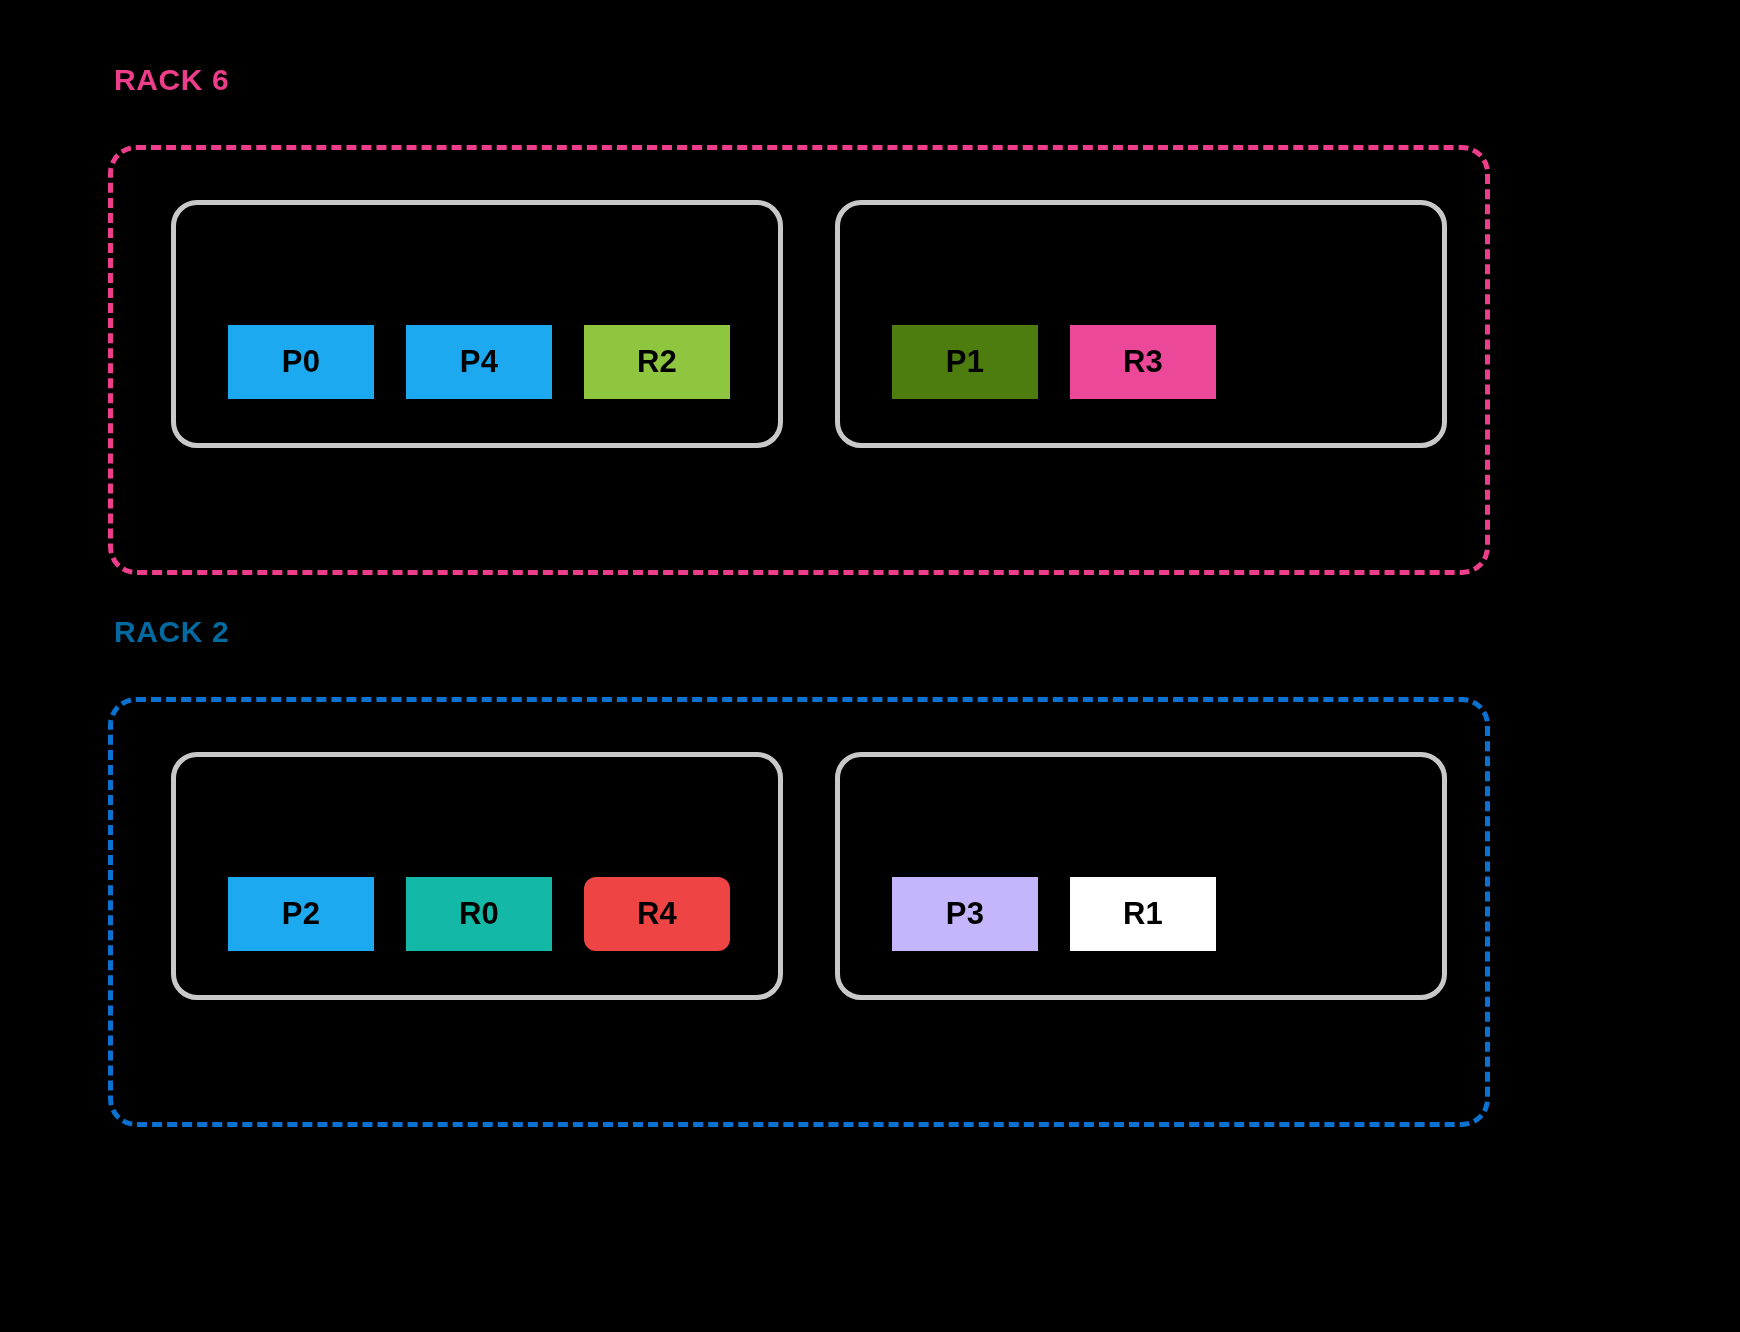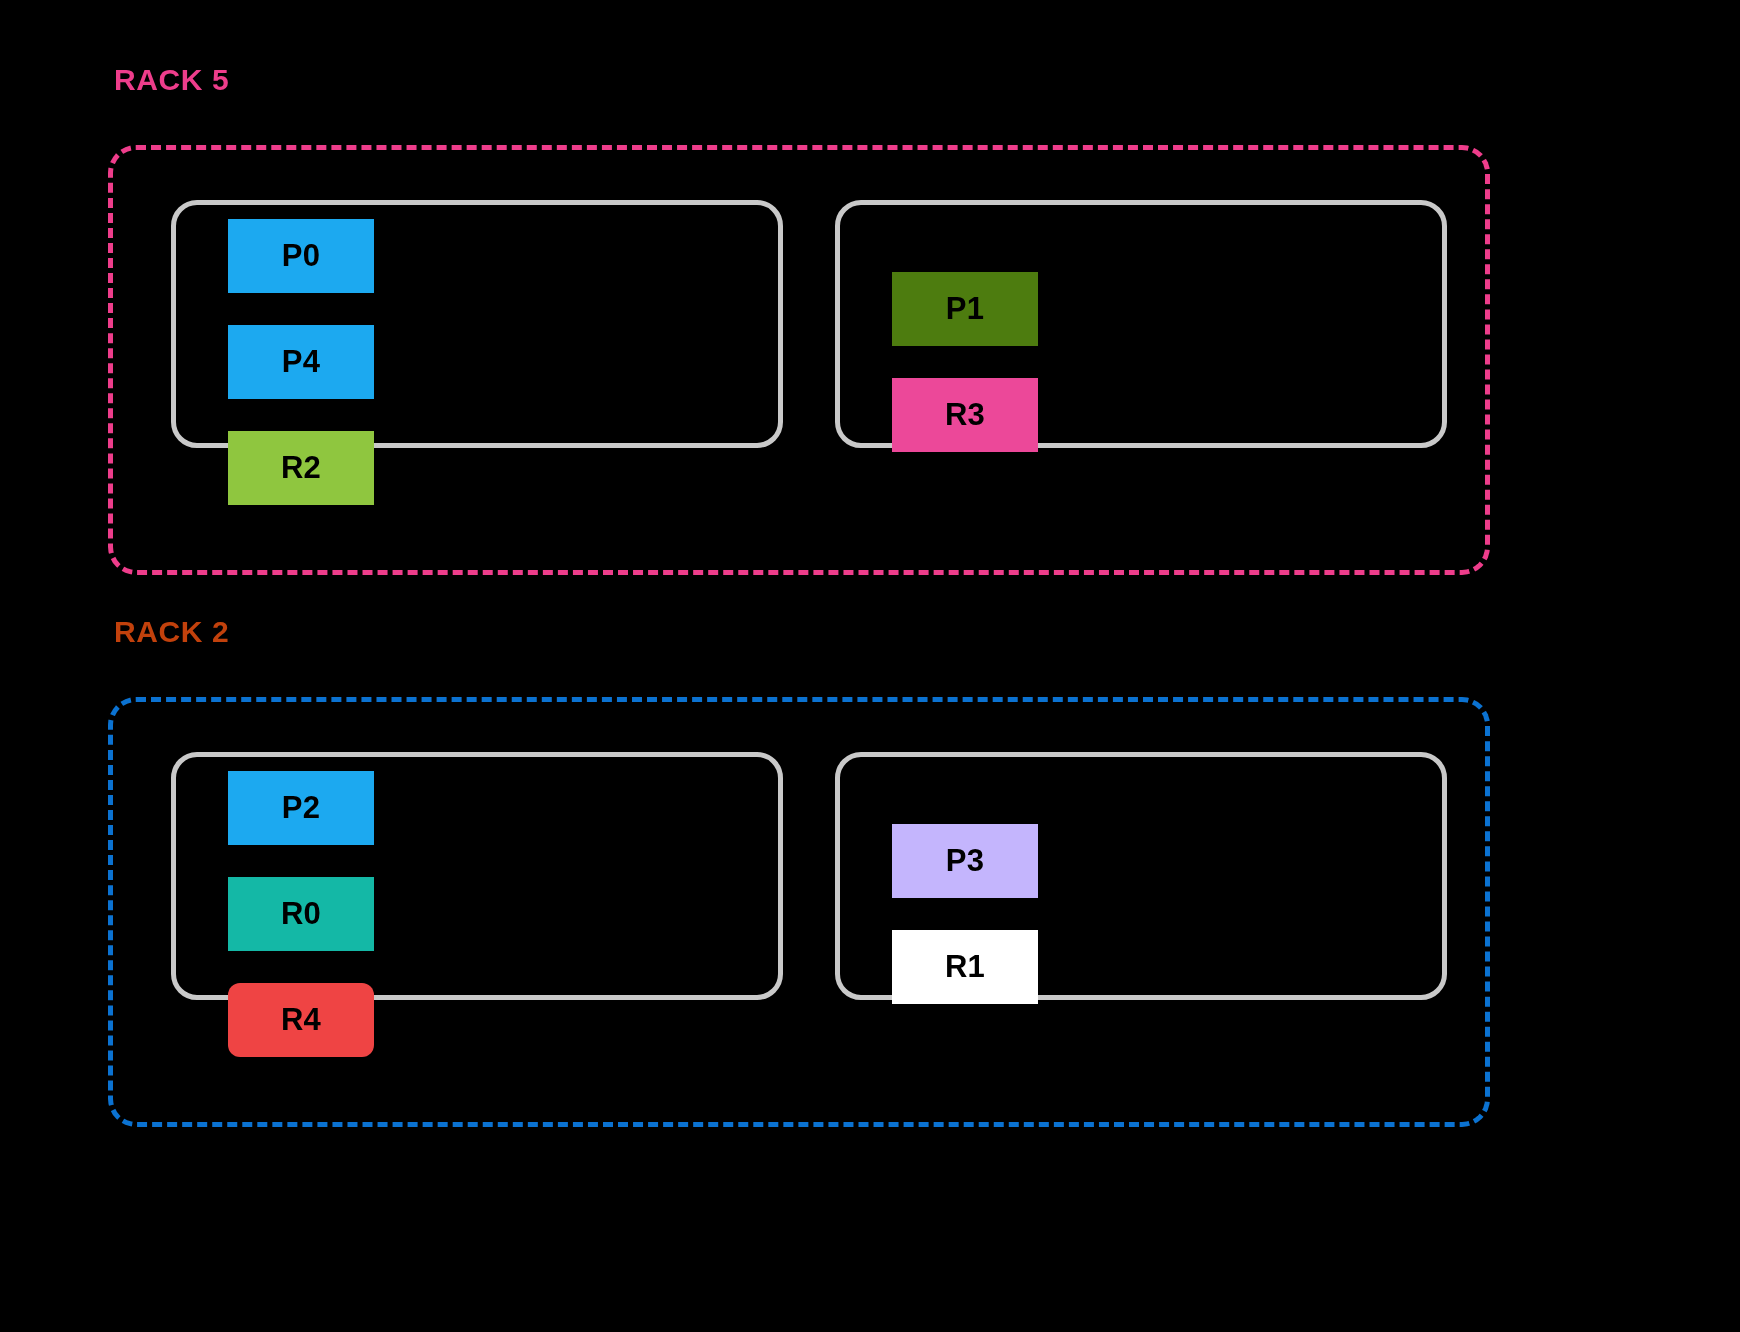--- a/index.html
+++ b/index.html
@@ -73,21 +73,21 @@
     top: 50px;
   }
   .node-box.node-right {
     left: 722px;
     width: 612px;
     top: 50px;
   }
 
   .node-inner {
     display: flex;
-    flex-direction: column;
+    flex-direction: row;
     align-items: center;
     gap: 32px;
     margin-left: 52px;
     margin-top: 76px;
   }
 
   
   .block {
     width: 146px;
     height: 74px;
@@ -102,21 +102,21 @@
   }
   .block.partition { background: #1CA9F0; }
   .block.replica   { background: #8FC63F; }
 </style>
 </head>
 <body style="background: rgb(0, 0, 0);">
 
 <div class="canvas">
 
   <div class="rack-group rack-1">
-    <div class="rack-label" style="color: rgb(238, 61, 139);">RACK 5</div>
+    <div class="rack-label" style="color: rgb(238, 61, 139);">RACK 6</div>
     <div class="rack-box" style="border-color: rgb(238, 61, 139);">
 
       <div class="node-box node-left" style="border-color: rgb(201, 201, 201);">
         <div class="node-inner">
           <div class="block partition" style="background: rgb(28, 169, 240);">P0</div>
           <div class="block partition" style="background: rgb(28, 169, 240);">P4</div>
           <div class="block replica" style="background: rgb(143, 198, 63);">R2</div>
         </div>
       </div>
 
@@ -124,21 +124,21 @@
         <div class="node-inner">
           <div class="block partition" style="background: #4d7c0f;">P1</div>
           <div class="block replica" style="background: #ec4899;">R3</div>
         </div>
       </div>
 
     </div>
   </div>
 
   <div class="rack-group rack-2">
-    <div class="rack-label" style="color: #c2410c;">RACK 2</div>
+    <div class="rack-label" style="color: #0369a1;">RACK 2</div>
     <div class="rack-box" style="border-color: rgb(11, 114, 209);">
 
       <div class="node-box node-left" style="border-color: rgb(201, 201, 201);">
         <div class="node-inner">
           <div class="block partition" style="background: rgb(28, 169, 240);">P2</div>
           <div class="block replica" style="background: #14b8a6;">R0</div>
           <div class="block replica" style="background: #ef4444; border-radius: 12px;">R4</div>
         </div>
       </div>
 

